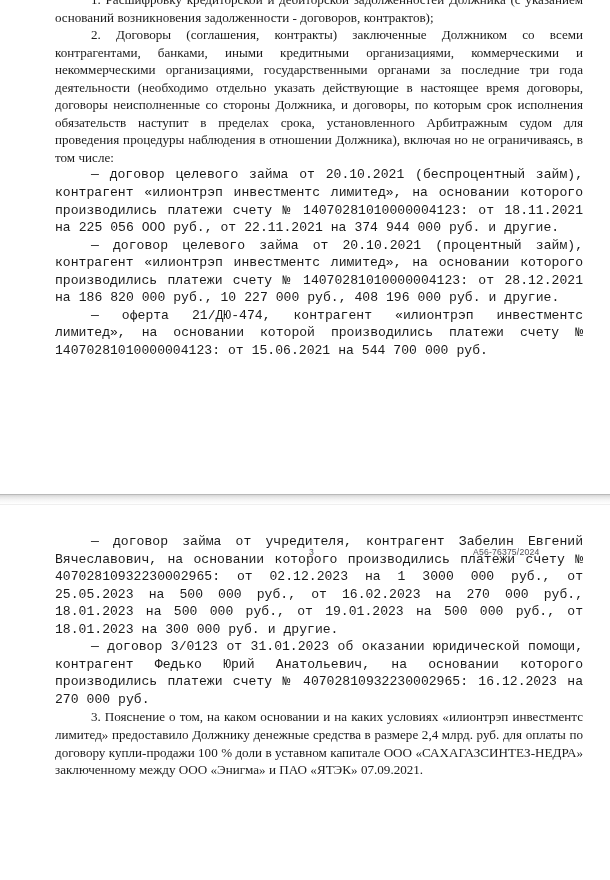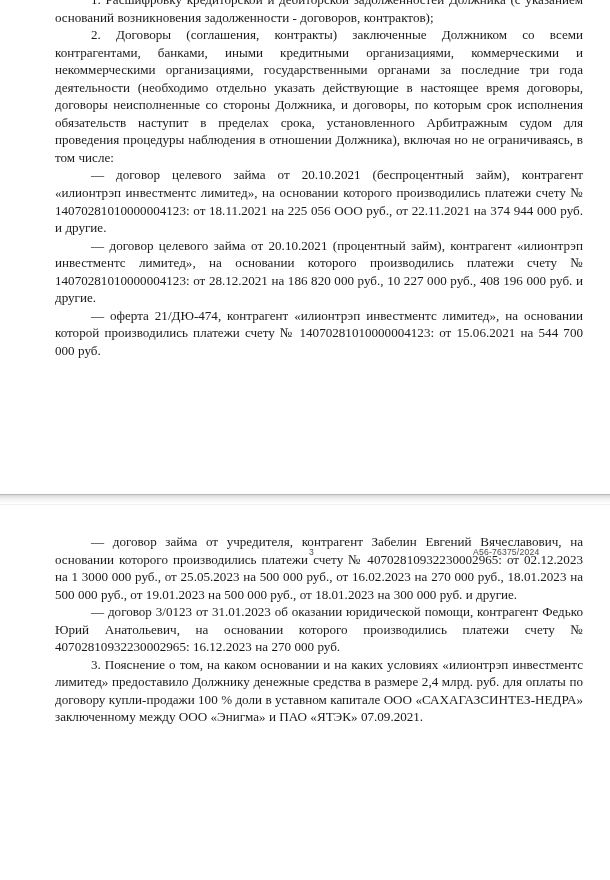--- a/index.html
+++ b/index.html
@@ -56,20 +56,21 @@
     line-height: 17.55px;
     text-align: justify;
     text-justify: inter-word;
     text-indent: 36px;
     letter-spacing: 0.0px;
     word-spacing: 0.1px;
     -webkit-font-smoothing: antialiased;
   }
   p.para.dash {
     text-indent: 36px;
+    font-family: Liberation Mono, monospace;
   }
 
   
   .page-head {
     position: absolute;
     left: 55px;
     width: 528px;
     top: 42px;
     height: 14px;
     font-size: 8.6px;

